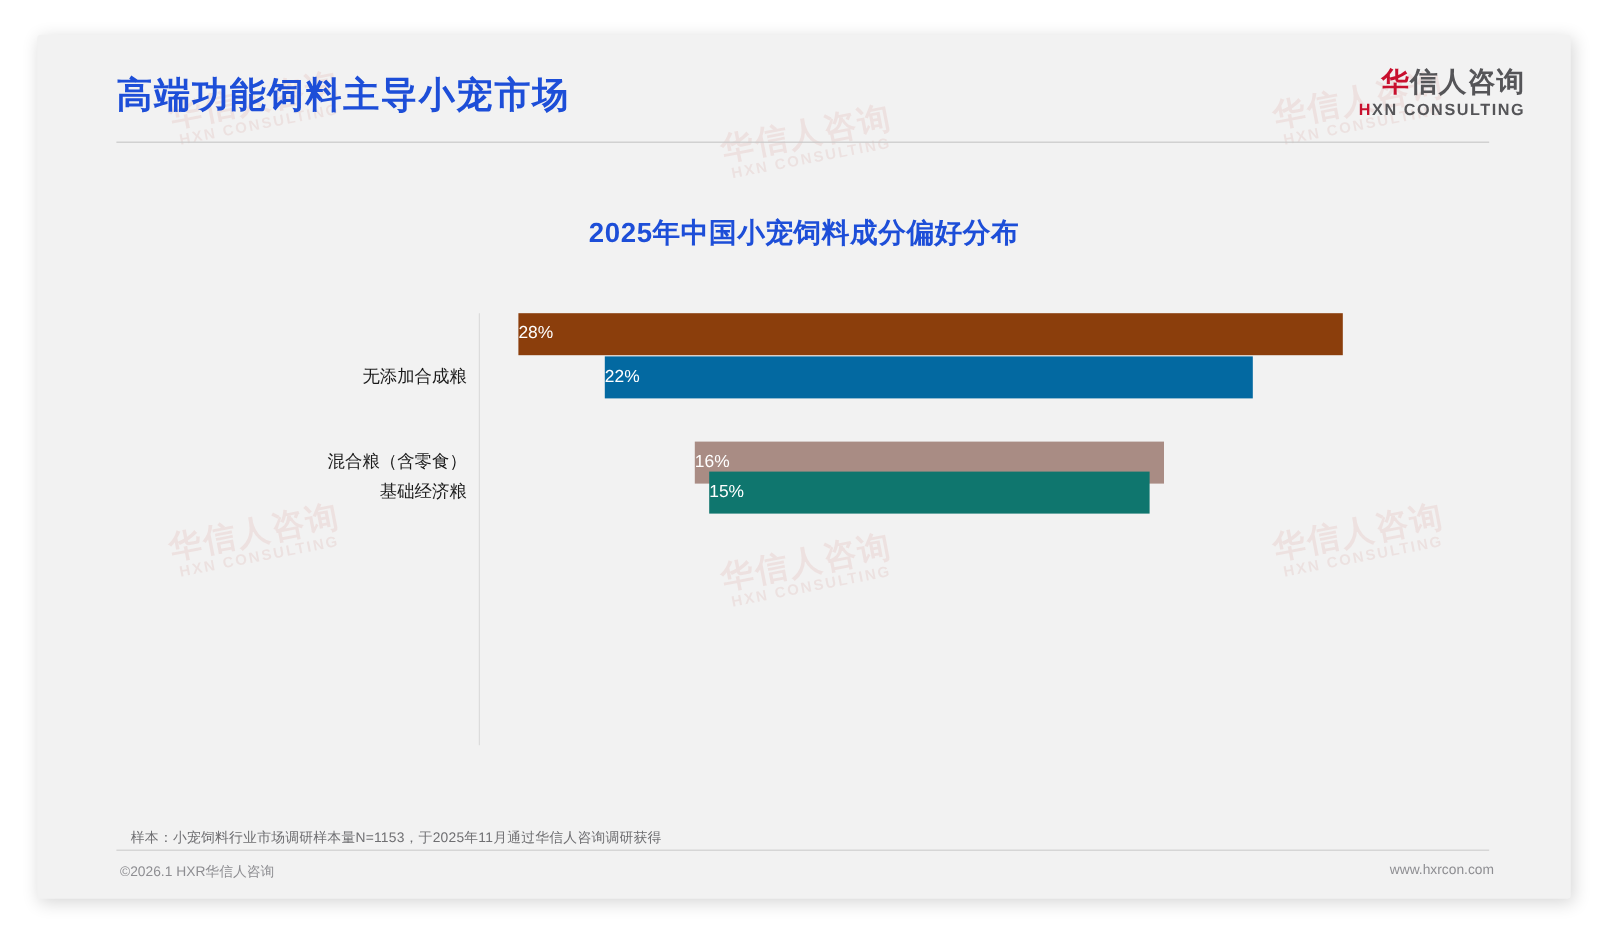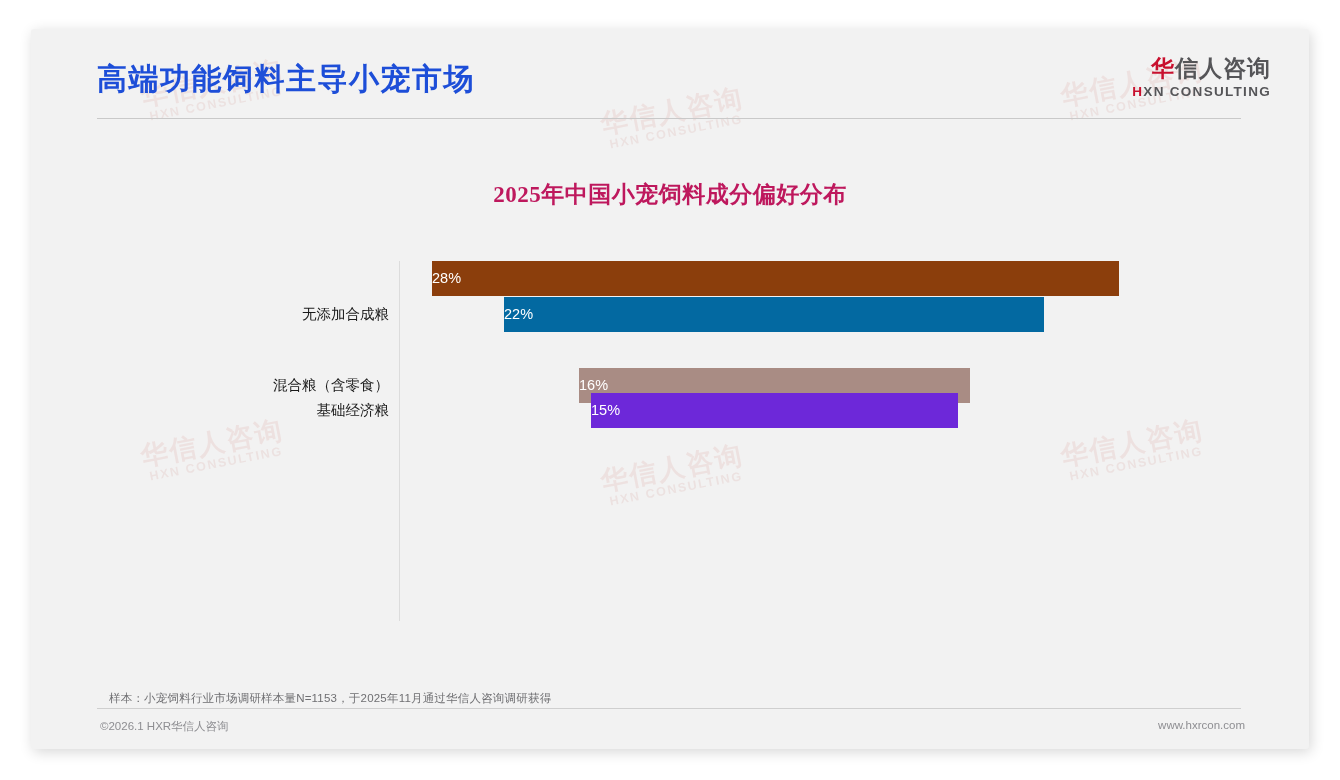--- a/index.html
+++ b/index.html
@@ -117,23 +117,22 @@
     z-index: 2;
   }
   #chart-title {
     position: absolute;
     left: 0;
     top: 50px;
     width: 100%;
     text-align: center;
     font-size: 23px;
     font-weight: bold;
-    color: #be185d;
+    color: #1d4ed8;
     letter-spacing: 0.5px;
-    font-family: Liberation Serif, serif;
   }
   #plot {
     position: absolute;
     left: 40px;
     top: 132px;
     width: 1200px;
     height: 360px;
   }
   #axis-line {
     position: absolute;
@@ -275,21 +274,21 @@
           </div>
         </div>
         <div class="bar-row" style="top: 106.5px;">
           <div class="bar-label">混合粮（含零食）</div>
           <div class="bar" style="left: 508px; width: 391px; background: rgb(169, 140, 132); padding-left: 38px;">
             <div class="bar-value">16%</div>
           </div>
         </div>
         <div class="bar-row" style="top: 132px;">
           <div class="bar-label">基础经济粮</div>
-          <div class="bar" style="left: 520px; width: 367px; background: #6d28d9;">
+          <div class="bar" style="left: 520px; width: 367px; background: #0f766e;">
             <div class="bar-value">15%</div>
           </div>
         </div>
       </div>
   </div>
 
   <div id="footnote">样本：小宠饲料行业市场调研样本量N=1153，于2025年11月通过华信人咨询调研获得</div>
   <div id="footer-rule"></div>
   <div id="copyright">©2026.1 HXR华信人咨询</div>
   <div id="website">www.hxrcon.com</div>

